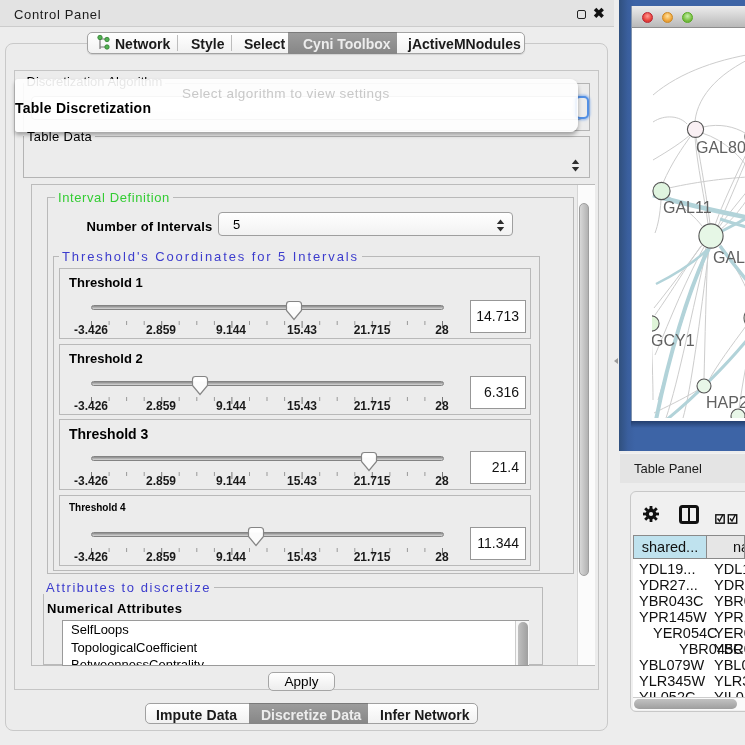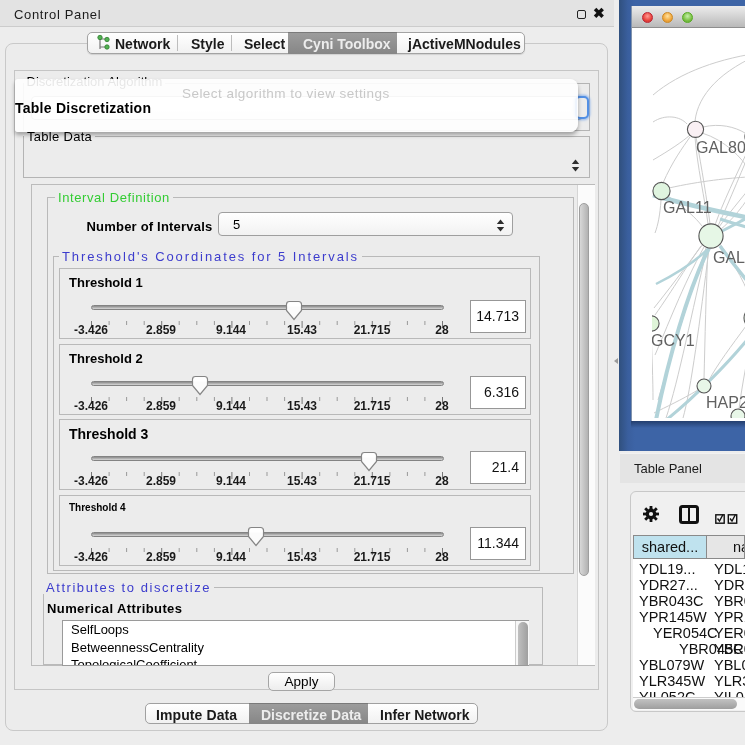--- a/index.html
+++ b/index.html
@@ -233,22 +233,22 @@
         <path d="M1.5,4.5 Q1.5,1.5 4.5,1.5 H13.5 Q16.5,1.5 16.5,4.5 V10.5 L9,19.5 L1.5,10.5 Z" fill="#fbfbfb" stroke="#858585" stroke-width="1.2"></path>
         <path d="M2.5,5 Q2.5,2.5 5,2.5 H13 Q15.5,2.5 15.5,5 V6.5 H2.5 Z" fill="#ffffff"></path>
       </svg></div>
 <div class="tfield" style="left:470px;top:526.5px;width:56px;height:33px;line-height:31px;padding-right:6px;">11.344</div>
 
 <div class="gbox" style="left:43px;top:587px;width:500px;height:78px;border-color:#b9b9b9;"></div>
 <div class="gtitle" style="left:43px;top:581px;color:#3c3ccd;letter-spacing:1.55px;">Attributes to discretize</div>
 <div class="abs bold" style="left:47px;top:601px;font-size:13px;letter-spacing:0.4px;color:#000;">Numerical Attributes</div>
 <div class="abs" style="left:62px;top:620px;width:467px;height:46px;background:#fff;border:1px solid #9a9a9a;overflow:hidden;">
   <div style="font-size:13px;color:#000;padding-left:8px;height:17.5px;line-height:17.5px;">SelfLoops</div>
+  <div style="font-size:13px;color:#000;padding-left:8px;height:17.5px;line-height:17.5px;">TopologicalCoefficient</div>
   <div style="font-size:13px;color:#000;padding-left:8px;height:17.5px;line-height:17.5px;">BetweennessCentrality</div>
-  <div style="font-size:13px;color:#000;padding-left:8px;height:17.5px;line-height:17.5px;">TopologicalCoefficient</div>
 </div>
 <div class="abs" style="left:515px;top:621px;width:14px;height:44px;background:#f7f7f7;border-left:1px solid #ccc;"></div>
 <div class="abs" style="left:518px;top:622px;width:10px;height:43px;border-radius:5px 5px 0 0;background:linear-gradient(90deg,#c0c0c0,#9f9f9f);"></div>
 
 <div class="abs" style="left:268px;top:671.5px;width:67px;height:19px;border:1px solid #a5a5a5;border-radius:5px;background:linear-gradient(#ffffff,#ededed);text-align:center;line-height:18px;font-size:13.5px;color:#000;">Apply</div>
 
 <div class="abs" style="left:144.5px;top:703px;width:333px;height:21px;background:linear-gradient(#ffffff,#f1f1f1);border:1px solid #a0a0a0;border-radius:5px;"></div>
 <div class="abs" style="left:248.5px;top:703px;width:119.5px;height:21px;background:linear-gradient(#9c9c9c,#868686);border-top:1px solid #7a7a7a;"></div>
 <div class="abs bold" style="left:156px;top:707px;font-size:14px;letter-spacing:0.1px;color:#1a1a1a;">Impute Data</div>
 <div class="abs bold" style="left:261px;top:707px;font-size:14px;color:#ededed;">Discretize Data</div>

